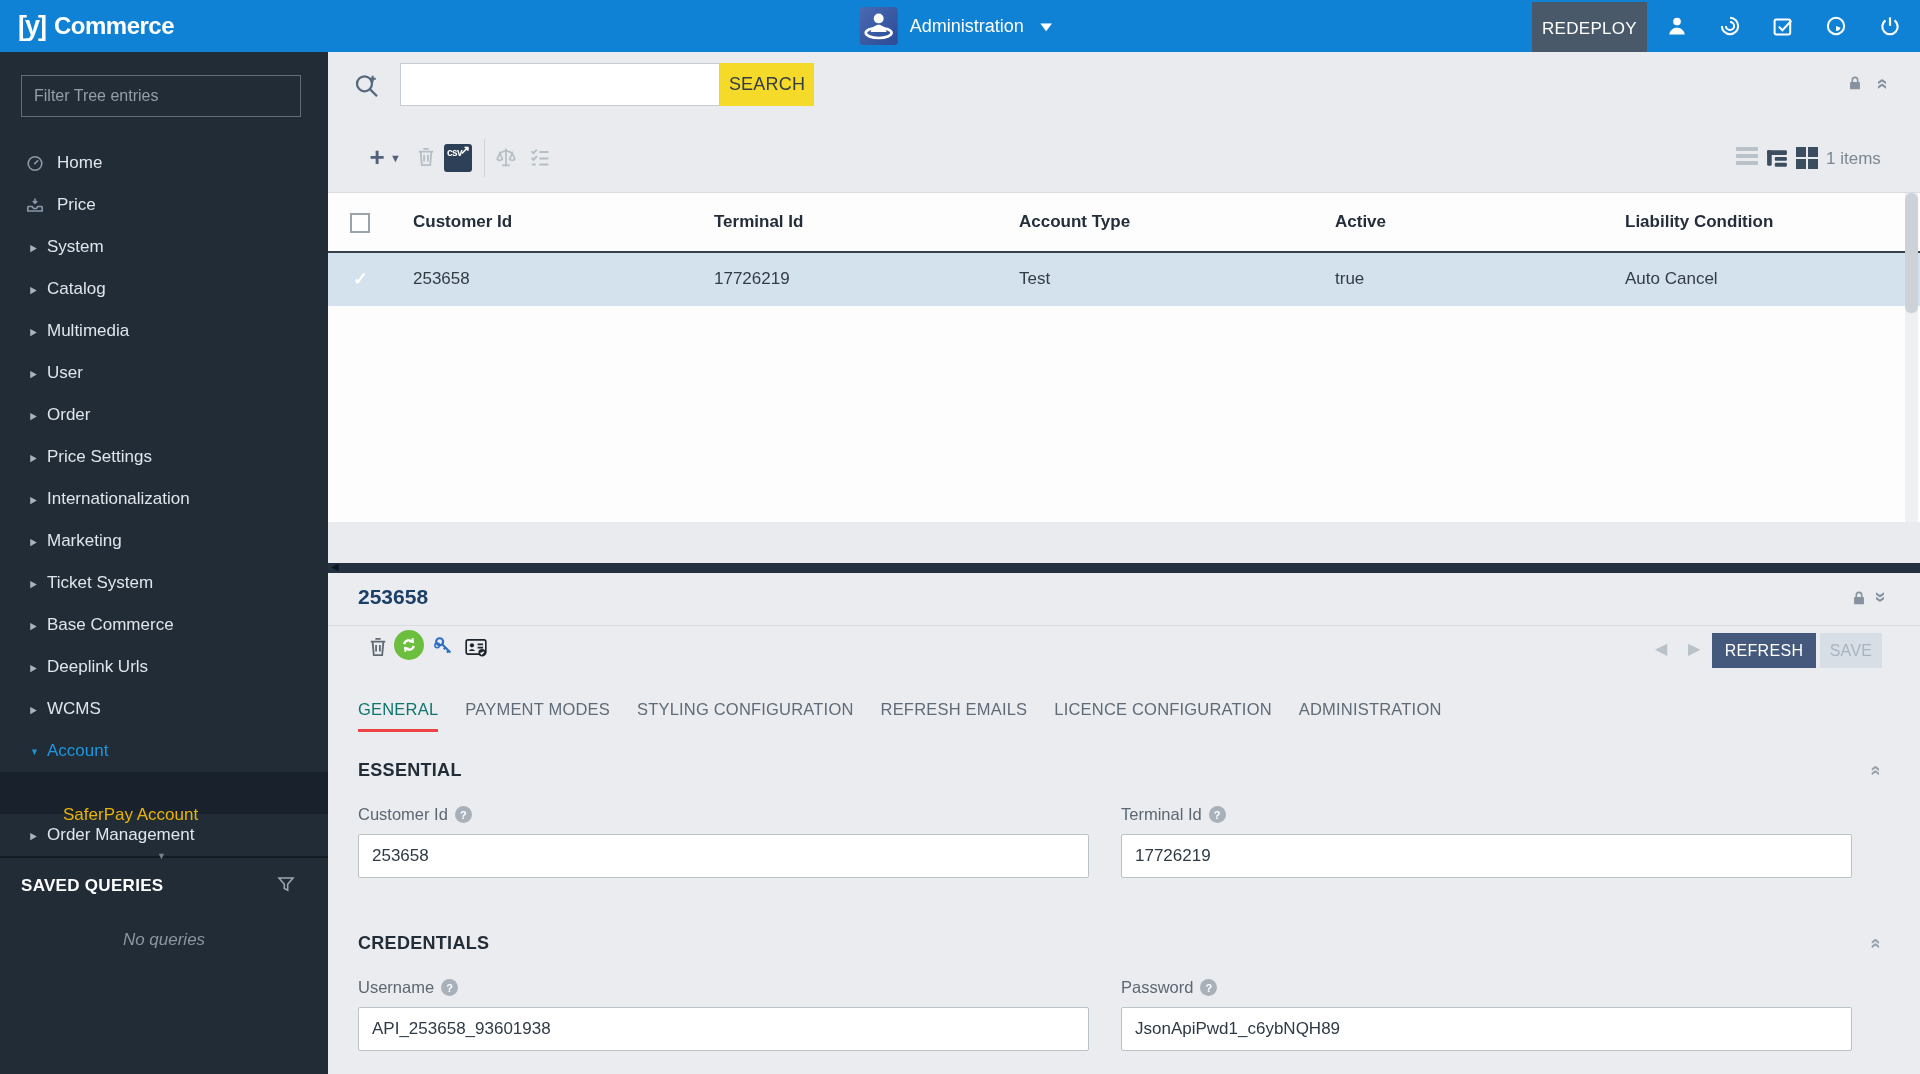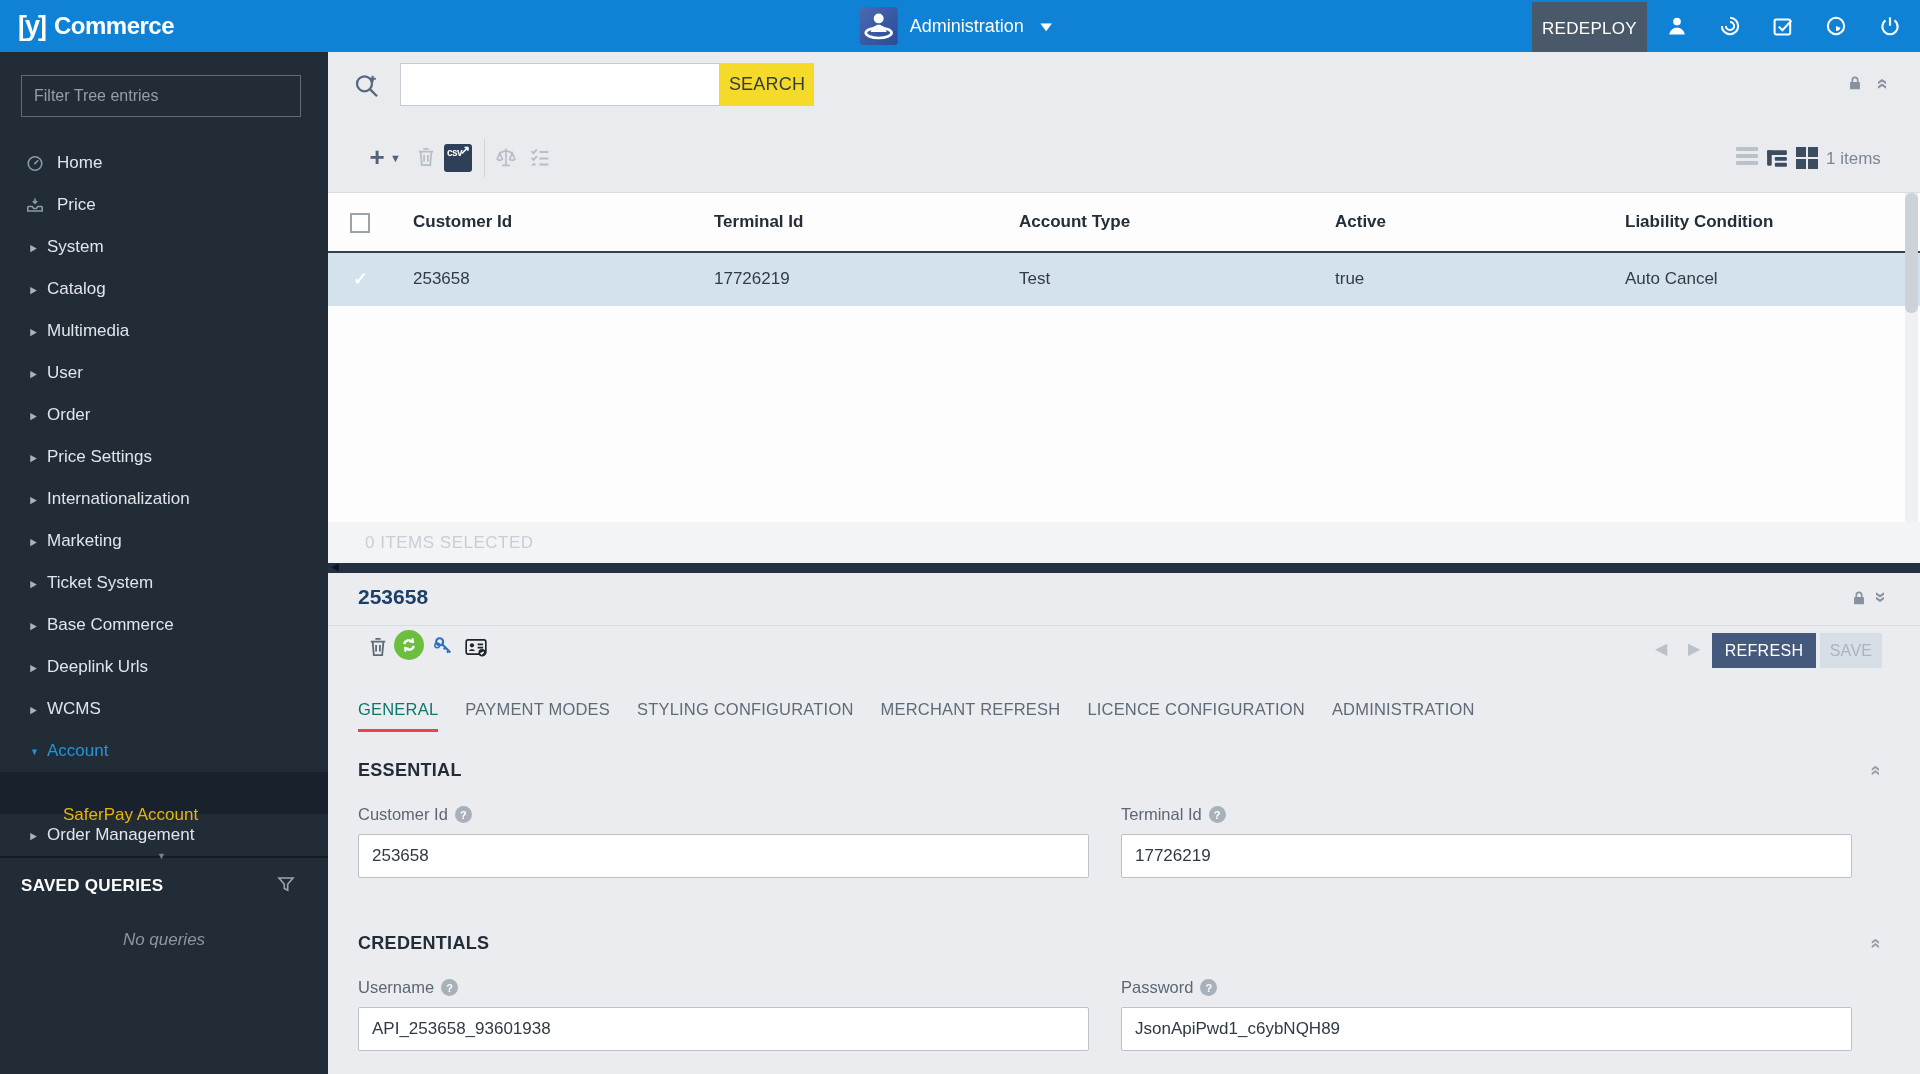--- a/index.html
+++ b/index.html
@@ -337,23 +337,20 @@
         <span class="td col1">17726219</span>
         <span class="td col2">Test</span>
         <span class="td col3">true</span>
         <span class="td col4">Auto Cancel</span>
       </div>
       <div class="scrolltrack">
           <div class="scrollthumb"></div>
         </div>
     </div>
 
-    <div class="sel-bar">
-      <span>0 ITEMS SELECTED</span>
-    </div>
     <div class="splitter">
       <span class="sh">◀</span>
     </div>
 
     <div class="editor">
       <div class="ed-title">253658</div>
       <span class="panel-lock" style="left:1522px;top:16px;">
         <svg viewBox="0 0 20 20">
             <rect x="4.5" y="9" width="11" height="8" rx="1" fill="currentColor"></rect>
             <path d="M7 9V6.8a3 3 0 0 1 6 0V9" fill="none" stroke="currentColor" stroke-width="1.8"></path>
@@ -395,21 +392,21 @@
 
       <span class="nav-arrow" style="left:1327px;">◀</span>
       <span class="nav-arrow" style="left:1360px;">▶</span>
       <button class="btn-refresh">REFRESH</button>
       <button class="btn-save">SAVE</button>
 
       <div class="tabs">
         <span class="tab active">GENERAL</span>
         <span class="tab">PAYMENT MODES</span>
         <span class="tab">STYLING CONFIGURATION</span>
-        <span class="tab">MERCHANT REFRESH</span>
+        <span class="tab">REFRESH EMAILS</span>
         <span class="tab">LICENCE CONFIGURATION</span>
         <span class="tab">ADMINISTRATION</span>
       </div>
 
       <div class="section-title" style="top:187px;">ESSENTIAL</div>
       <span class="section-collapse" style="top:188px;"><span class="chev-up">»</span></span>
 
       <div class="fld-label c1" style="top:232px;">
         <span>Customer Id</span>
         <span class="qmark">?</span>

